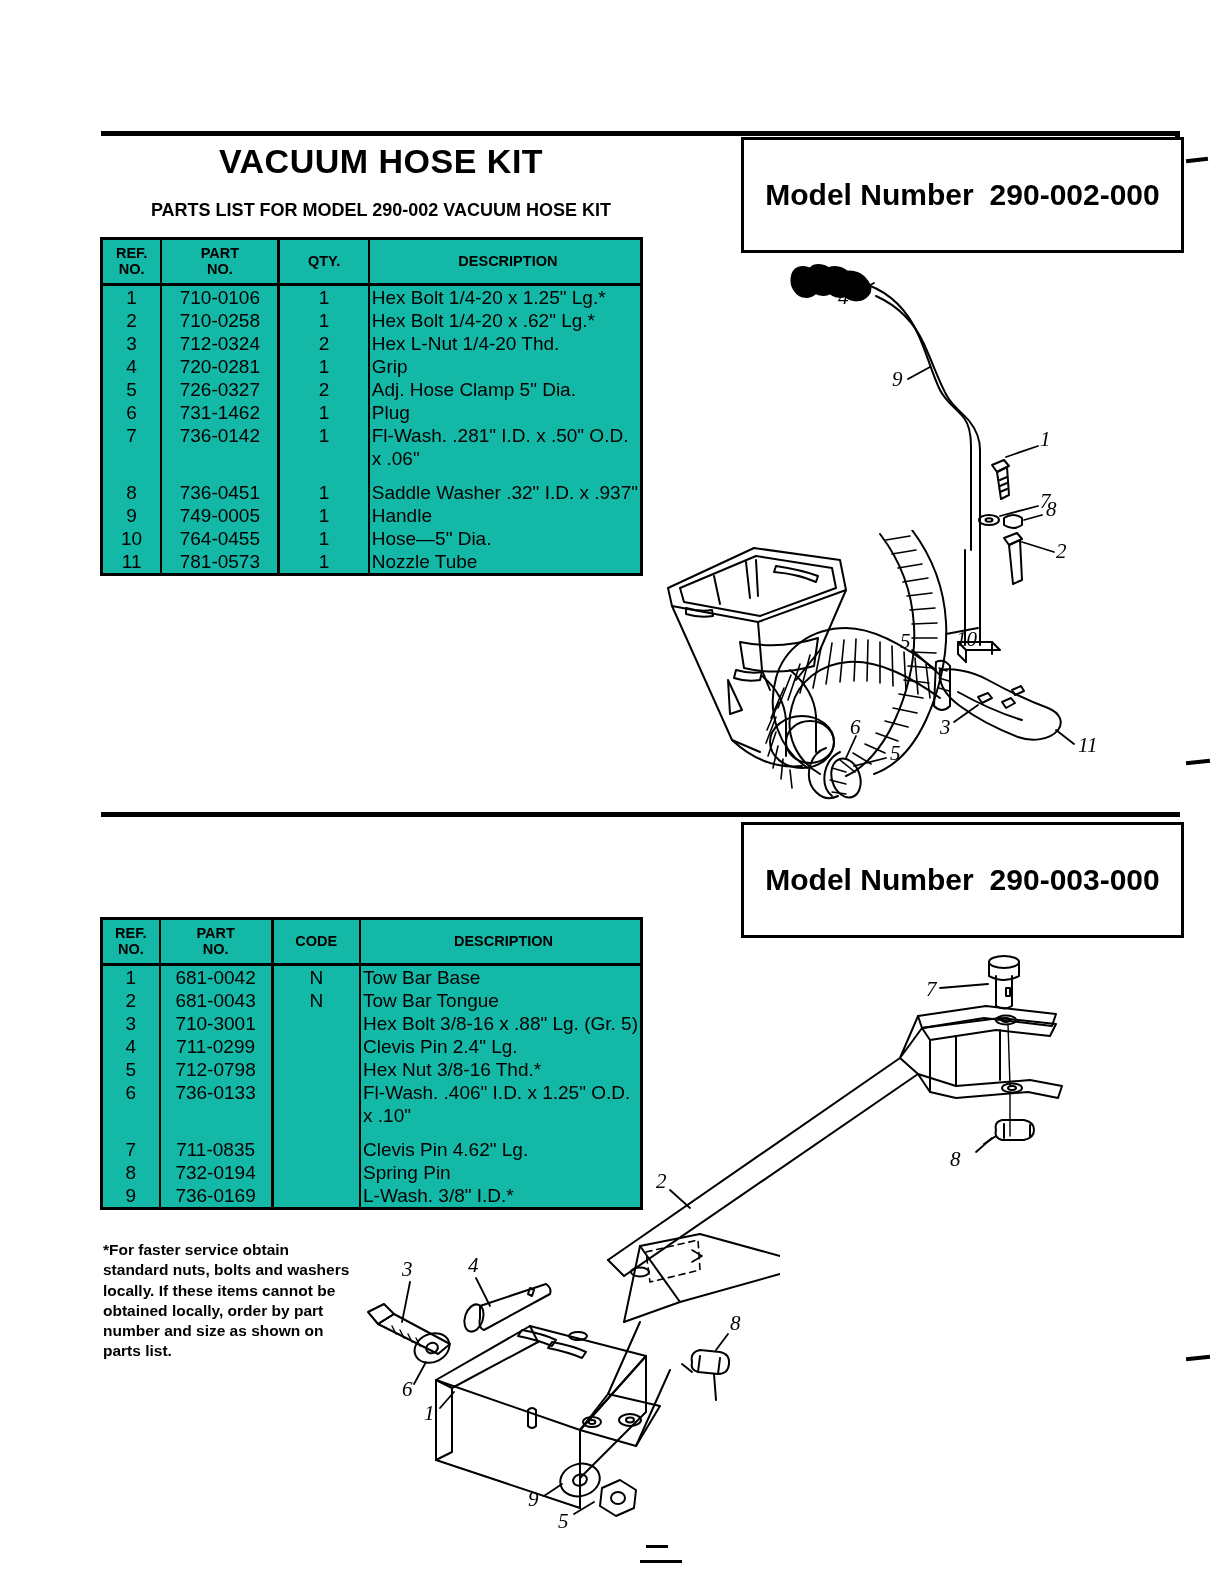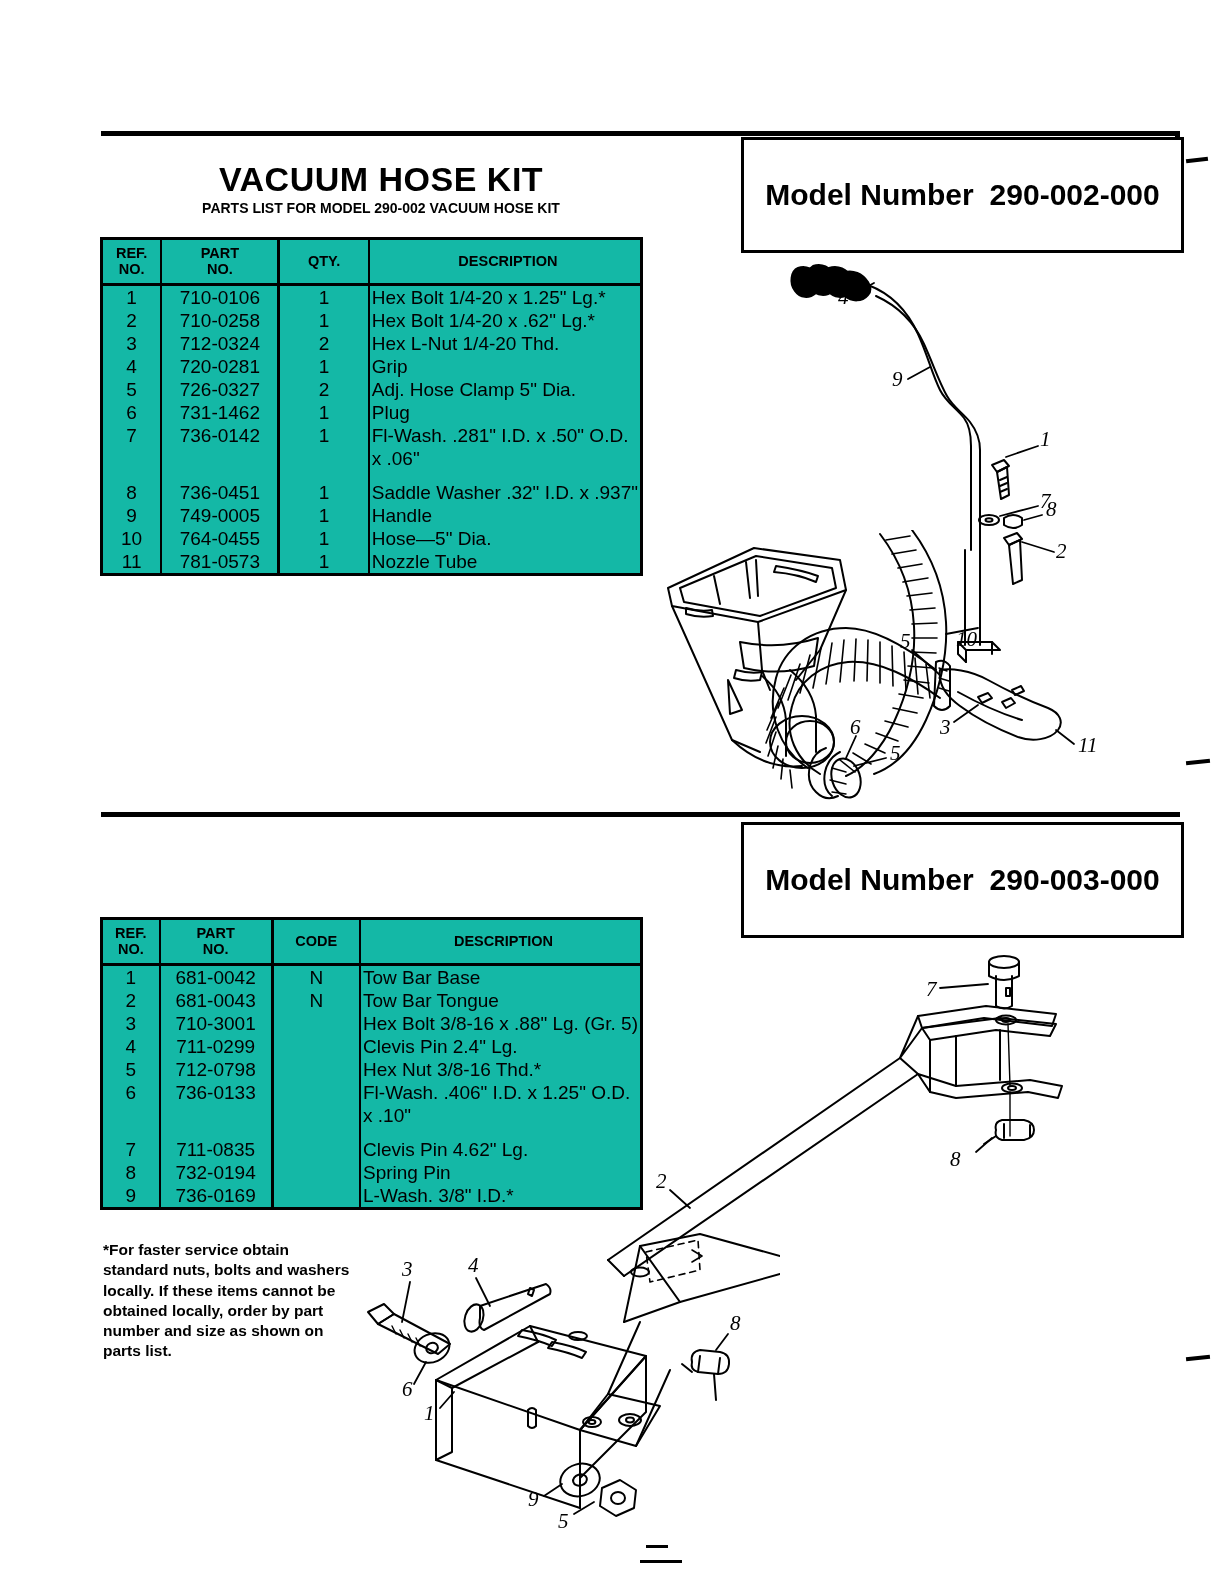--- a/index.html
+++ b/index.html
@@ -20,24 +20,24 @@
   
   .kit-title{
     font-weight:bold;
     font-size:34px;
     letter-spacing:.5px;
     text-align:center;
     white-space:nowrap;
   }
   .kit-sub{
     font-weight:bold;
-    font-size:14px;
+    font-size:18px;
     text-align:center;
     white-space:nowrap;
-    margin-top:1px;
+    margin-top:19px;
   }
 
   
   .model-box{
     position:absolute;
     border:3px solid #000;
     background:#fff;
     display:flex;
     flex-direction:row;
     align-items:center;
@@ -96,21 +96,21 @@
 </style>
 </head>
 <body>
 
 <div class="page">
 
   <div class="rule" style="left:101px;top:131px;width:1079px;height:5px;"></div>
 
   <div class="edge-mark" style="left:1175px;top:131px;width:5px;height:12px;"></div>
 
-  <div class="section" style="left:101px;top:160px;width:560px;">
+  <div class="section" style="left:101px;top:142px;width:560px;">
     <div class="kit-title">VACUUM HOSE KIT</div>
     <div class="kit-sub">PARTS LIST FOR MODEL 290-002 VACUUM HOSE KIT</div>
   </div>
 
   <div class="model-box" style="left:741px;top:137px;width:437px;height:110px;">
     <div class="model-label">Model Number</div>
     <div class="model-num">290-002-000</div>
   </div>
 
   <div class="edge-mark" style="left:1186px;top:158px;width:22px;height:4px;transform:rotate(-7deg);"></div>

